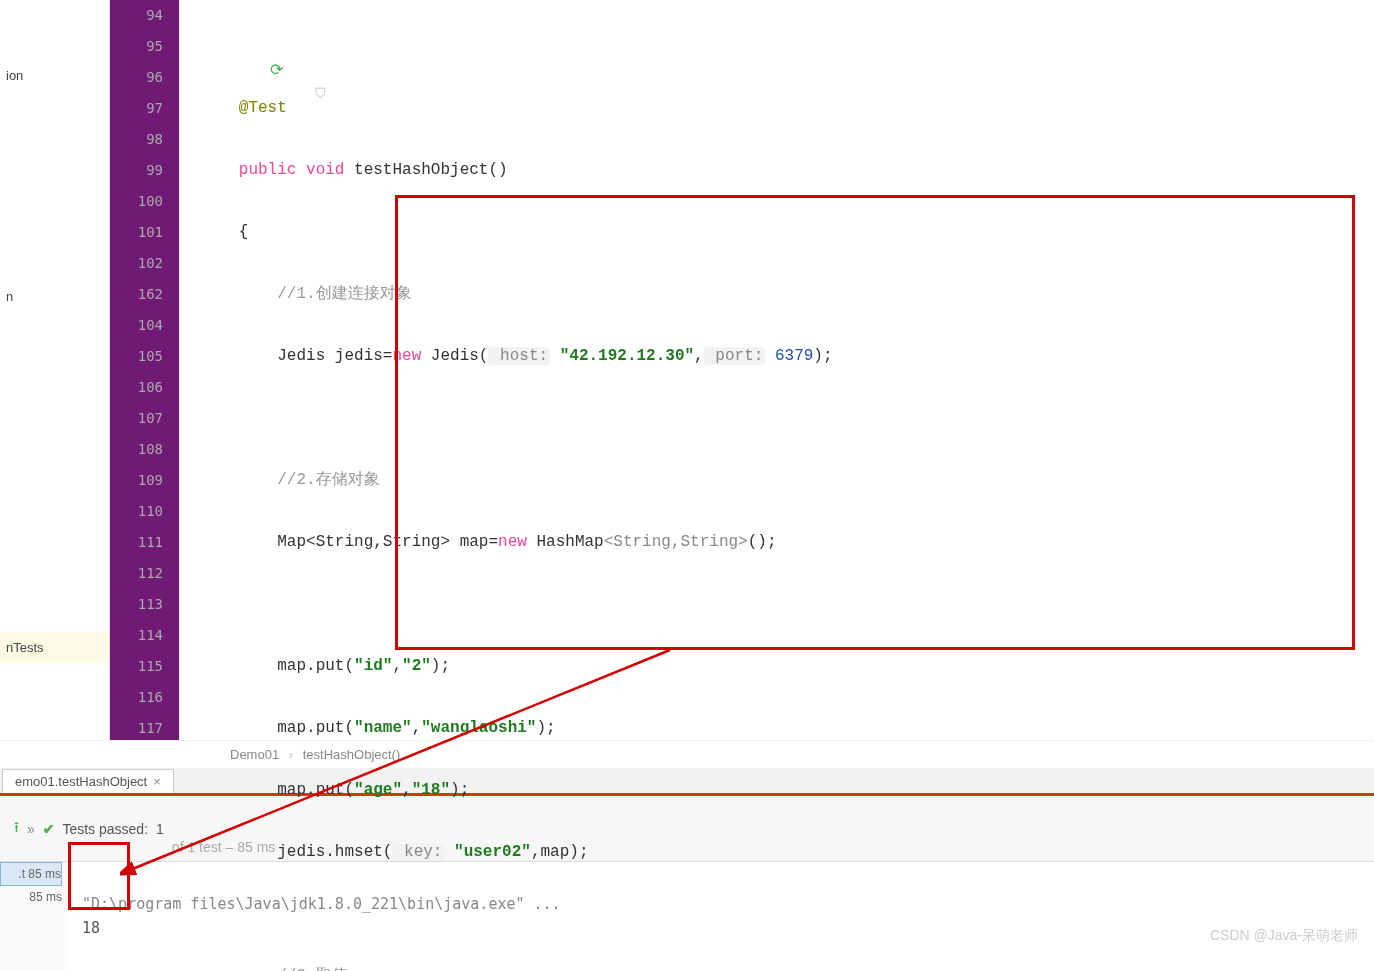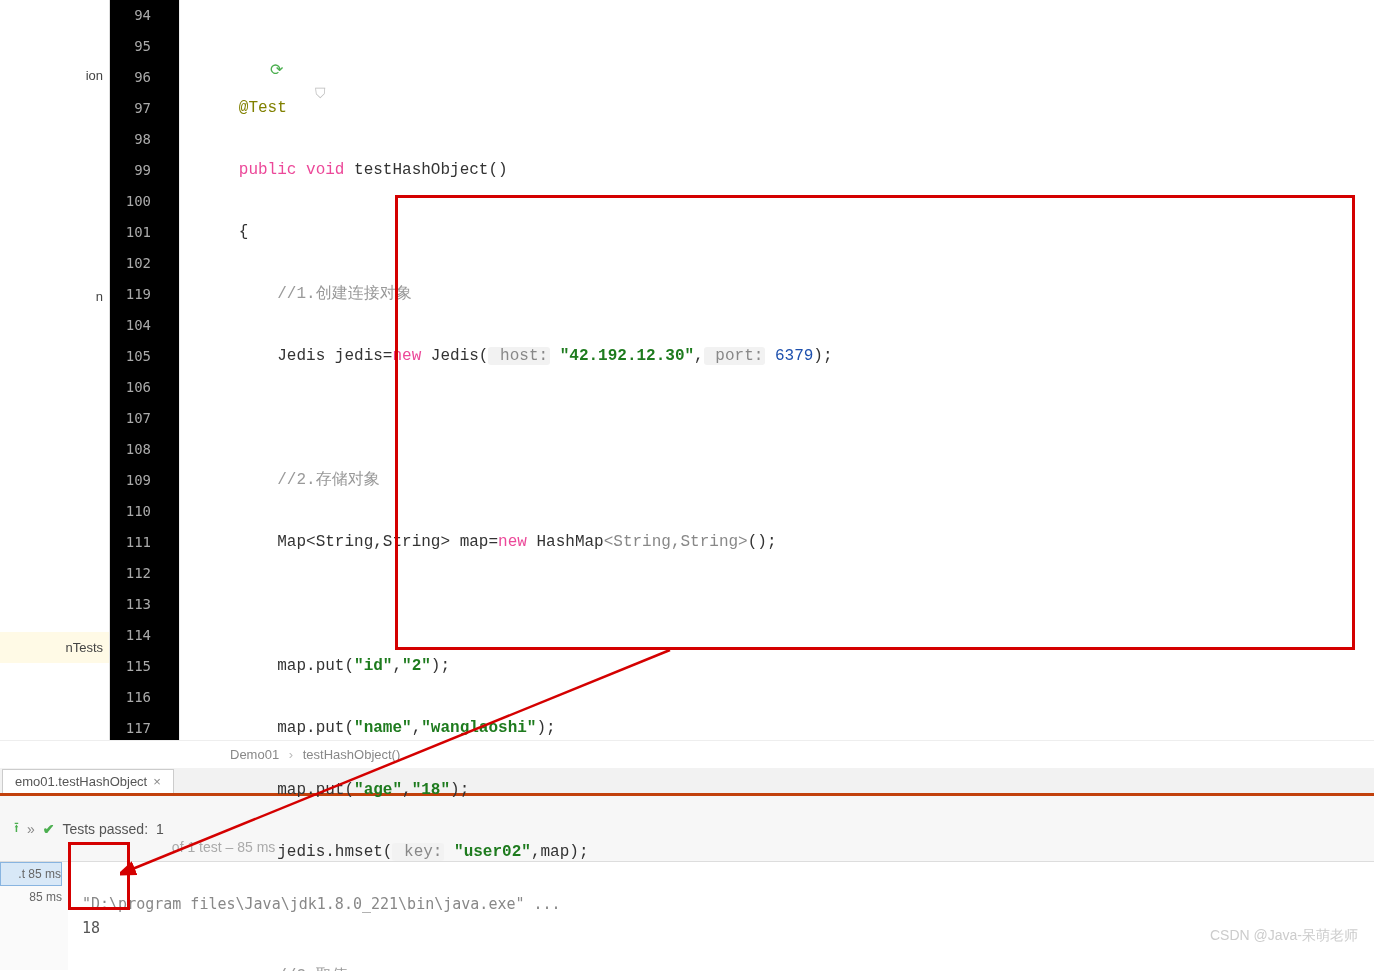--- a/index.html
+++ b/index.html
@@ -1,22 +1,22 @@
 <!DOCTYPE html>
 <html><head>
 <meta charset="utf-8">
 <style>
 *{margin:0;padding:0;box-sizing:border-box;}
 body{font-family:"Segoe UI",Arial,sans-serif;font-size:13px;background:#fff;color:#333;position:relative;width:1374px;height:971px;overflow:hidden;}
 .main{display:flex;height:740px;}
 .left-panel{width:110px;background:#fff;border-right:1px solid #ddd;overflow:hidden;}
-.left-item{padding:8px 6px;font-size:13px;color:#444;white-space:nowrap;text-align:right;}
+.left-item{padding:8px 6px;font-size:13px;color:#444;white-space:nowrap;text-align:left;}
 .left-item.hl{background:#fffae6;}
 .editor{flex:1;display:flex;background:#fff;position:relative;}
-.gutter{width:70px;background:#000000;text-align:right;padding-right:28px;color:#aaa;font-family:Consolas,monospace;font-size:14px;line-height:31px;border-right:1px solid #eee;user-select:none;}
+.gutter{width:70px;background:#701a75;text-align:right;padding-right:16px;color:#aaa;font-family:Consolas,monospace;font-size:14px;line-height:31px;border-right:1px solid #eee;user-select:none;}
 .gutter .lno{height:31px;}
 .gutter-icon{position:absolute;left:160px;}
 .run-icon{color:#4caf50;font-size:16px;}
 .code{flex:1;font-family:Consolas,"Courier New",monospace;font-size:16px;line-height:31px;padding-left:30px;position:relative;white-space:pre;}
 .code .line{height:31px;}
 .kw{color:#ec4899;font-weight:normal;text-align:center;}
 .ann{color:#808000;}
 .cm{color:#999;}
 .str{color:#1e7b1e;font-weight:bold;}
 .param{color:#888;background:#f2f2f2;padding:0 2px;border-radius:3px;}
@@ -55,21 +55,21 @@
     <div class="gutter">
       <div class="lno">94</div>
       <div class="lno">95</div>
       <div class="lno">96</div>
       <div class="lno">97</div>
       <div class="lno">98</div>
       <div class="lno">99</div>
       <div class="lno">100</div>
       <div class="lno">101</div>
       <div class="lno">102</div>
-      <div class="lno">119</div>
+      <div class="lno">162</div>
       <div class="lno">104</div>
       <div class="lno">105</div>
       <div class="lno">106</div>
       <div class="lno">107</div>
       <div class="lno">108</div>
       <div class="lno">109</div>
       <div class="lno">110</div>
       <div class="lno">111</div>
       <div class="lno">112</div>
       <div class="lno">113</div>

